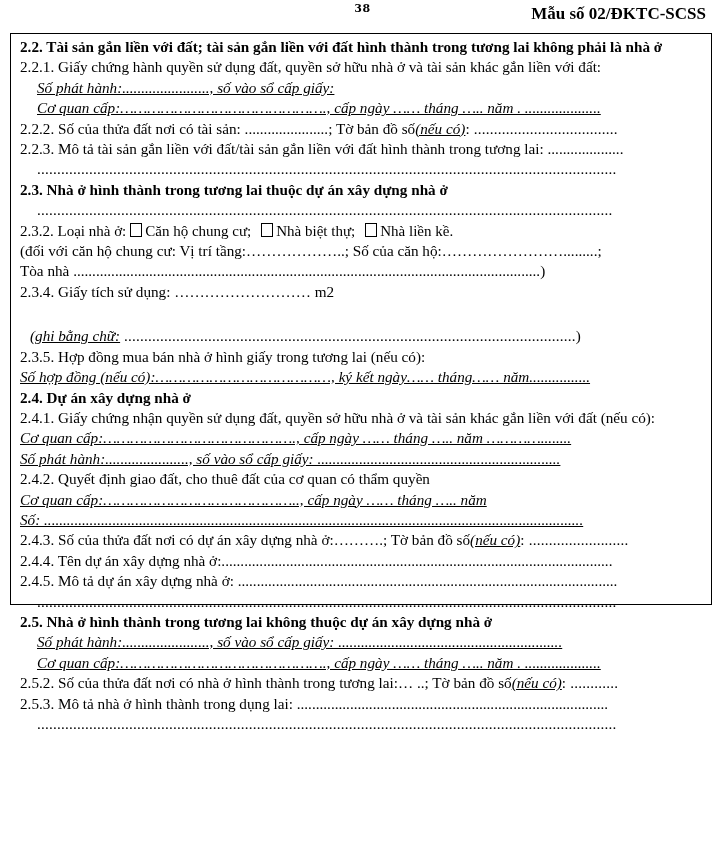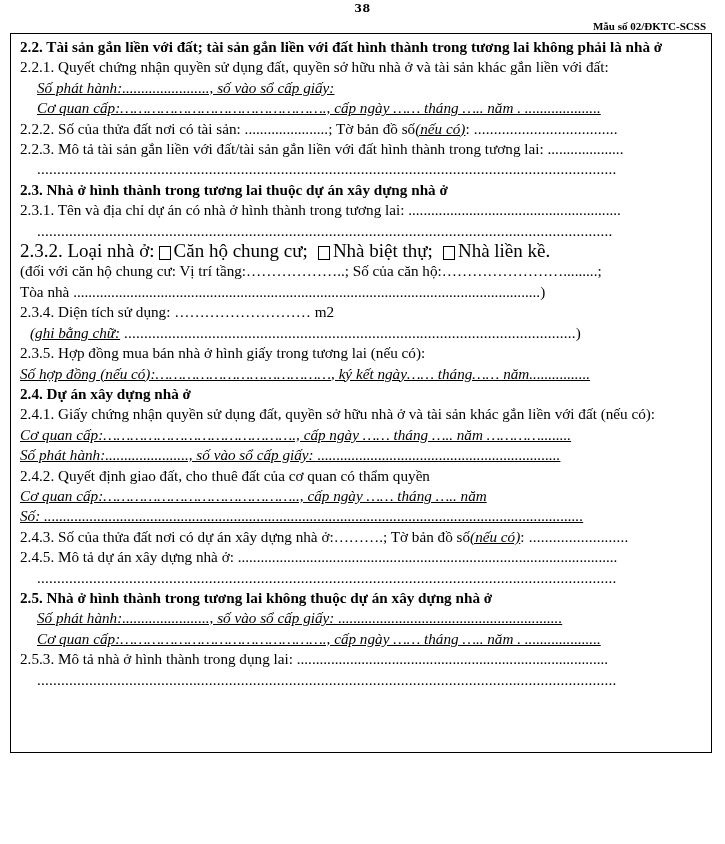--- a/index.html
+++ b/index.html
@@ -28,33 +28,33 @@
     top: 2px;
     text-align: center;
     font-family: "DejaVu Serif", serif;
     font-size: 11px;
     font-weight: 700;
     letter-spacing: 0.5px;
   }
   .form-code {
     position: absolute;
     right: 19px;
-    top: 20px;
-    font-size: 11px;
+    top: 4px;
+    font-size: 17px;
     font-weight: 700;
     white-space: nowrap;
   }
 
   
   .doc-frame {
     position: absolute;
     left: 10px;
     top: 33px;
     width: 702px;
-    height: 720px;
+    height: 572px;
     border: 1px solid #000000;
     box-sizing: border-box;
     padding: 3px 7px 0 9px;
   }
 
   
   .line {
     font-size: 15.2px;
     line-height: 20.4px;
     white-space: nowrap;
@@ -68,42 +68,43 @@
   }
   .ital {
     font-style: italic;
     text-decoration: underline;
   }
   .indent1 {
     padding-left: 17px;
   }
   .indent2 {
     padding-left: 10px;
+    margin-top: 24px;
   }
 
   
   .dots {
     letter-spacing: 0.2px;
   }
 
   
   .sep-line {
     font-size: 15.2px;
     line-height: 20.4px;
     overflow: hidden;
     white-space: nowrap;
     padding-left: 17px;
     letter-spacing: 0.2px;
   }
 
   
   .cb-row {
     display: flex;
-    align-items: flex-end;
-    font-size: 19px;
+    align-items: center;
+    font-size: 15px;
     line-height: 20.4px;
   }
   .checkbox {
     display: inline-block;
     width: 12px;
     height: 14px;
     border: 1.2px solid #000000;
     box-sizing: border-box;
     margin: 0 3px 0 4px;
     vertical-align: middle;
@@ -121,58 +122,59 @@
 <body>
 
 <div class="page-header">
   <div class="page-number">38</div>
   <div class="form-code">Mẫu số 02/ĐKTC-SCSS</div>
 </div>
 
 <div class="doc-frame">
 
   <div class="line wrap bold">2.2. Tài sản gắn liền với đất; tài sản gắn liền với đất hình thành trong tương lai không phải là nhà ở</div>
-  <div class="line">2.2.1. Quyết chứng nhận quyền sử dụng đất, quyền sở hữu nhà ở và tài sản khác gắn liền với đất:</div>
+  <div class="line">2.2.1. Giấy chứng hành quyền sử dụng đất, quyền sở hữu nhà ở và tài sản khác gắn liền với đất:</div>
   <div class="line ital indent1">Số phát hành:......................., số vào sổ cấp giấy:</div>
   <div class="line ital indent1">Cơ quan cấp:………………………………………., cấp ngày …… tháng ….. năm . ....................</div>
   <div class="line"><span>2.2.2. Số của thửa đất nơi có tài sản: ......................; Tờ bản đồ số</span><span class="ital">(nếu có)</span><span class="dots">: ....................................</span></div>
   <div class="line">2.2.3. Mô tả tài sản gắn liền với đất/tài sản gắn liền với đất hình thành trong tương lai: ....................</div>
   <div class="sep-line">.................................................................................................................................................</div>
 
   <div class="line bold">2.3. Nhà ở hình thành trong tương lai thuộc dự án xây dựng nhà ở</div>
-  <div class="line">2.3.1. Tên và địa chỉ dự án có nhà ở hình thành trong tương lai: ........................................................</div>
   <div class="sep-line">................................................................................................................................................</div>
 
   <div class="cb-row">
     <span>2.3.2. Loại nhà ở:</span>
     <span class="checkbox"></span>
     <span class="cb-label">Căn hộ chung cư;</span>
     <span class="checkbox"></span>
     <span class="cb-label">Nhà biệt thự;</span>
     <span class="checkbox"></span>
     <span class="cb-label">Nhà liền kề.</span>
   </div>
 
   <div class="line">(đối với căn hộ chung cư: Vị trí tầng:………………..; Số của căn hộ:…………………….........;</div>
   <div class="line">Tòa nhà ...........................................................................................................................)</div>
-  <div class="line">2.3.4. Diện tích sử dụng: ……………………… m2</div>
+  <div class="line">2.3.4. Giấy tích sử dụng: ……………………… m2</div>
   <div class="line indent2"><span class="ital">(ghi bằng chữ:</span><span class="dots"> .................................................................................................................)</span></div>
   <div class="line">2.3.5. Hợp đồng mua bán nhà ở hình giấy trong tương lai (nếu có):</div>
   <div class="line ital">Số hợp đồng (nếu có):…………………………………, ký kết ngày…… tháng…… năm................</div>
 
   <div class="line bold">2.4. Dự án xây dựng nhà ở</div>
   <div class="line wrap">2.4.1. Giấy chứng nhận quyền sử dụng đất, quyền sở hữu nhà ở và tài sản khác gắn liền với đất (nếu có):</div>
   <div class="line ital">Cơ quan cấp:……………………………………., cấp ngày …… tháng ….. năm …………........</div>
   <div class="line ital">Số phát hành:......................, số vào sổ cấp giấy: ................................................................</div>
   <div class="line">2.4.2. Quyết định giao đất, cho thuê đất của cơ quan có thẩm quyền</div>
   <div class="line ital">Cơ quan cấp:…………………………………….., cấp ngày …… tháng ….. năm</div>
   <div class="line ital">Số: ..............................................................................................................................................</div>
   <div class="line"><span>2.4.3. Số của thửa đất nơi có dự án xây dựng nhà ở:……….; Tờ bản đồ số</span><span class="ital">(nếu có)</span><span class="dots">: .........................</span></div>
+  <div class="line">2.4.4. Tên dự án xây dựng nhà ở:.......................................................................................................</div>
   <div class="line">2.4.5. Mô tả dự án xây dựng nhà ở: ....................................................................................................</div>
   <div class="sep-line">.................................................................................................................................................</div>
 
   <div class="line bold">2.5. Nhà ở hình thành trong tương lai không thuộc dự án xây dựng nhà ở</div>
   <div class="line ital indent1">Số phát hành:......................., số vào sổ cấp giấy: ...........................................................</div>
   <div class="line ital indent1">Cơ quan cấp:………………………………………., cấp ngày …… tháng ….. năm . ....................</div>
+  <div class="line"><span>2.5.2. Số của thửa đất nơi có nhà ở hình thành trong tương lai:… ..; Tờ bản đồ số</span><span class="ital">(nếu có)</span><span class="dots">:  ............</span></div>
   <div class="line">2.5.3. Mô tả nhà ở hình thành trong dụng lai: ..................................................................................</div>
   <div class="sep-line">.................................................................................................................................................</div>
 
 </div>
 
 </body></html>

